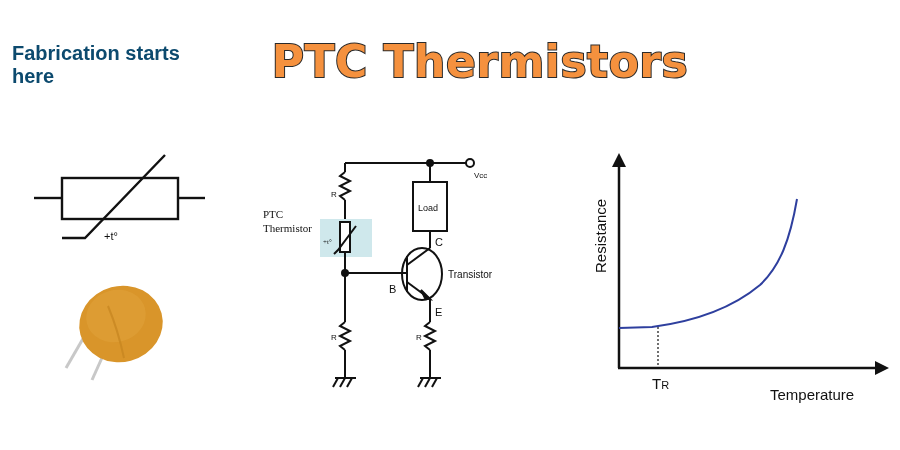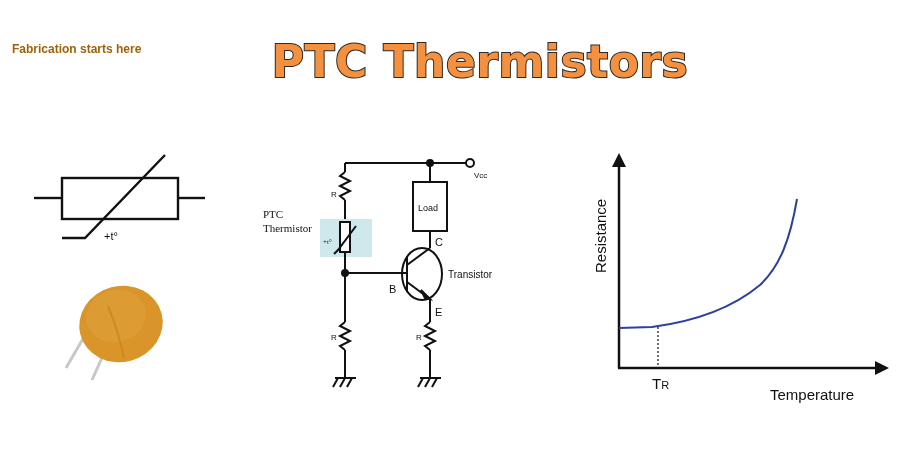--- a/index.html
+++ b/index.html
@@ -1,19 +1,19 @@
 <!DOCTYPE html>
 <html><head>
 <meta charset="utf-8">
 <style>
   html, body { margin: 0; padding: 0; }
   body { width: 900px; height: 450px; background: #ffffff; position: relative; overflow: hidden; font-family: "Liberation Sans", sans-serif; }
   .logo { position: absolute; left: 12px; top: 40px; width: 180px; }
   .logo-mark { font-family: "DejaVu Sans", sans-serif; font-weight: bold; font-size: 30px; color: #1f9a5c; letter-spacing: 1px; line-height: 30px; }
-  .logo-tag { font-family: "Liberation Sans", sans-serif; font-weight: bold; font-size: 12px; color: #a16207; margin-top: 2px; }
+  .logo-tag { font-family: "Liberation Sans", sans-serif; font-weight: bold; font-size: 20px; color: #0c4a6e; margin-top: 2px; }
   .title { position: absolute; left: 0; top: 36px; width: 900px; text-align: center; }
   .title span { display: inline-block; margin-left: 60px; font-family: "DejaVu Sans", sans-serif; font-weight: bold; font-size: 44px; color: #f5913e; -webkit-text-stroke: 2px #2a2a2a; paint-order: stroke fill; letter-spacing: 0.5px; }
   svg { position: absolute; left: 0; top: 0; }
   .lbl { font-family: "Liberation Sans", sans-serif; }
   .serif { font-family: "Liberation Serif", serif; }
 </style>
 </head>
 <body>
 
 <div class="logo">

